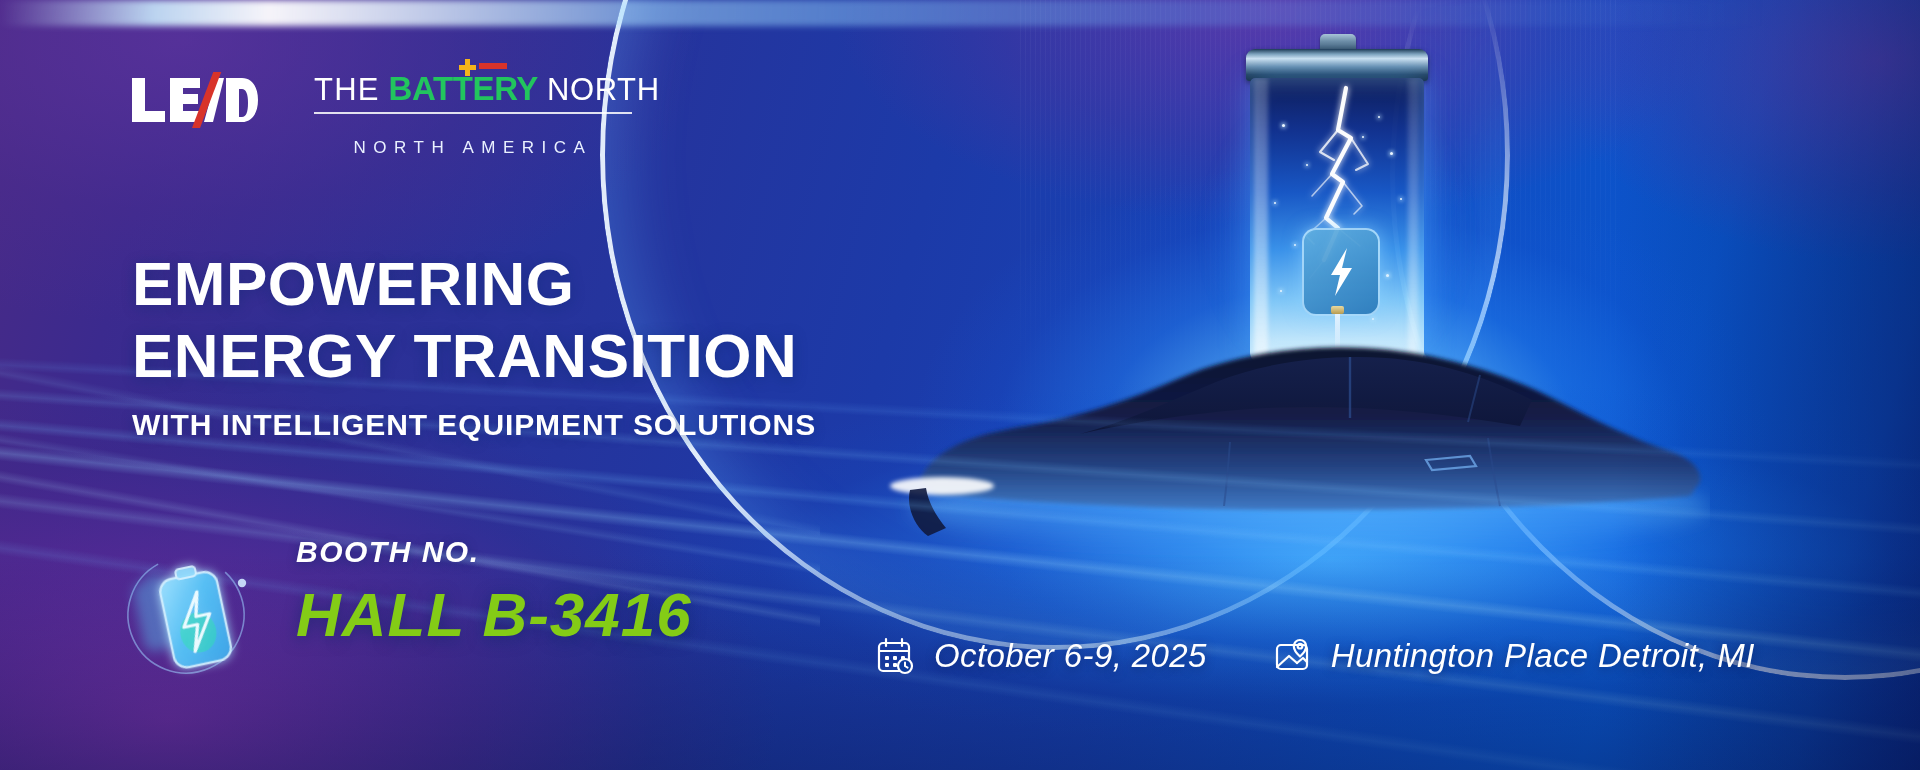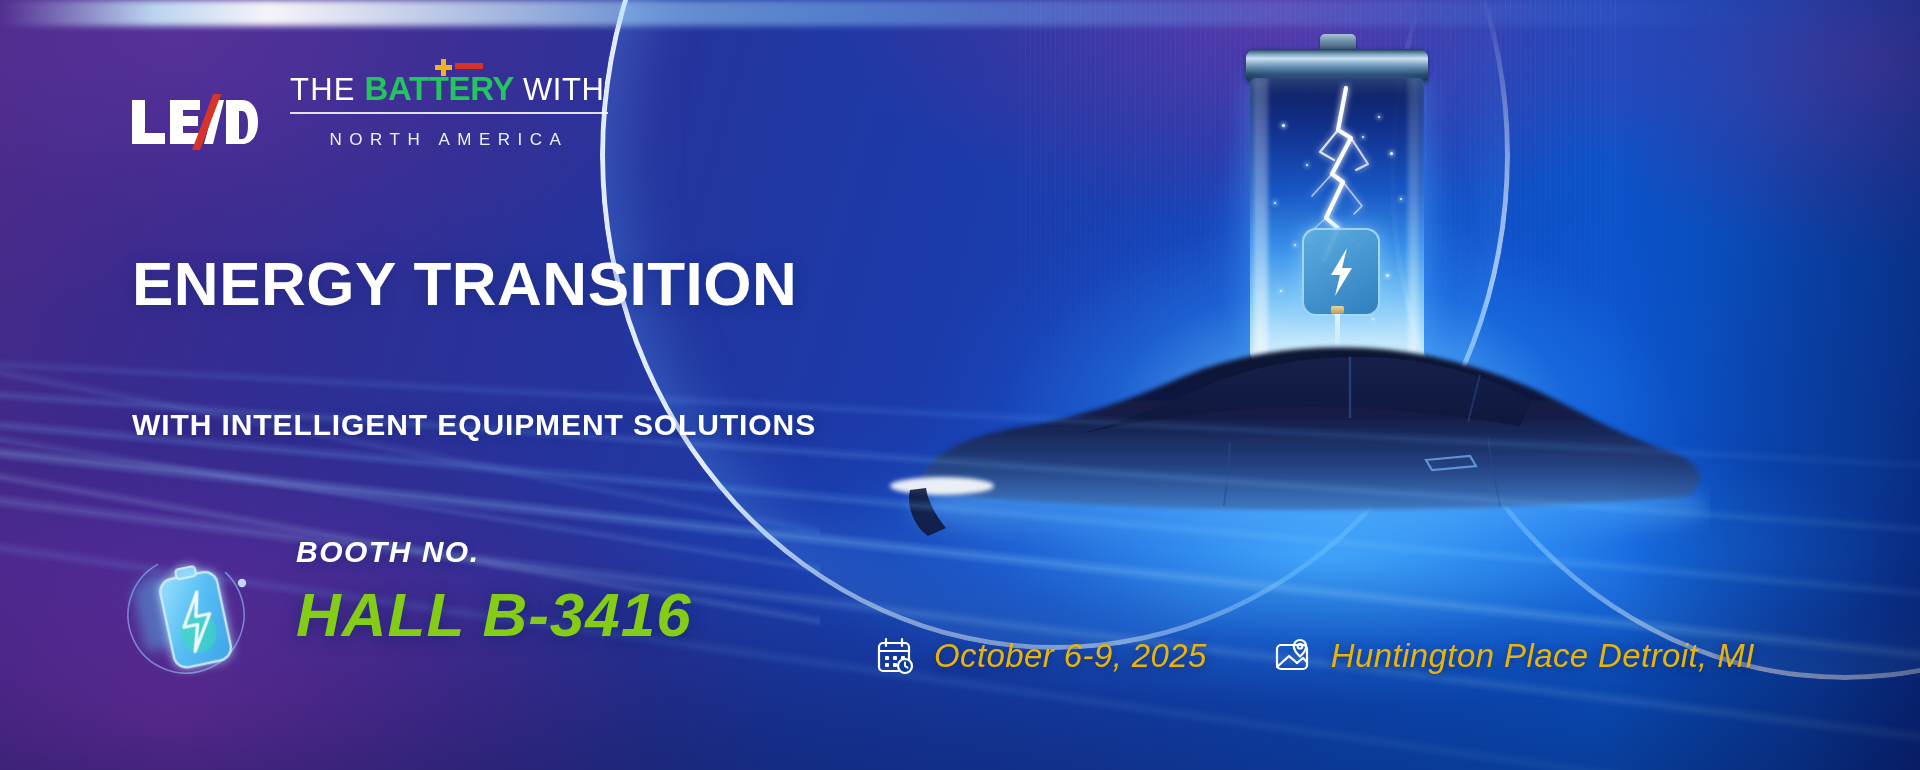--- a/index.html
+++ b/index.html
@@ -211,40 +211,40 @@
     content:"";position:absolute;left:-4px;top:-5px;width:13px;height:8px;border-radius:2px;
     background:linear-gradient(180deg,#e8d9a0,#b79b50);
   }
 
   
   #car{position:absolute;left:880px;top:330px;width:830px;height:240px;}
 
   
   #content{position:absolute;left:0;top:0;width:950px;height:770px;}
 
-  #logos{position:absolute;left:130px;top:72px;display:flex;align-items:flex-end;gap:32px;}
+  #logos{position:absolute;left:130px;top:72px;display:flex;align-items:flex-start;gap:56px;}
 
   .lead-logo{position:relative;width:128px;height:56px;}
 
   .tbs{position:relative;width:318px;}
   .tbs-row{display:flex;align-items:flex-end;gap:9px;white-space:nowrap;}
   .tbs-the{
     color:#fff;font-size:31px;letter-spacing:1.2px;font-weight:400;line-height:1;
   }
   .tbs-batt{
     position:relative;color:#22c55e;font-size:33px;font-weight:800;letter-spacing:-.4px;line-height:1;
   }
   .tbs-plus{position:absolute;left:70px;top:-13px;width:17px;height:17px;}
   .tbs-plus:before{content:"";position:absolute;left:6px;top:0;width:5px;height:17px;background:#f5b31b;}
   .tbs-plus:after{content:"";position:absolute;left:0;top:6px;width:17px;height:5px;background:#f5b31b;}
   .tbs-minus{position:absolute;left:90px;top:-9px;width:28px;height:6px;background:#d8332a;}
   .tbs-show{color:#fff;font-size:31px;letter-spacing:.6px;font-weight:400;line-height:1;}
   .tbs-rule{margin:7px 0 0 0;height:2px;background:rgba(255,255,255,.85);}
   .tbs-na{
-    margin-top:16px;text-align:center;color:#eaf1ff;font-size:17px;letter-spacing:7.5px;font-weight:400;
+    margin-top:24px;text-align:center;color:#eaf1ff;font-size:17px;letter-spacing:7.5px;font-weight:400;
   }
 
   #headline{position:absolute;left:132px;top:248px;}
   .h-line{
     color:#ffffff;font-size:62px;font-weight:700;letter-spacing:.5px;line-height:1.16;
     text-shadow:0 2px 14px rgba(10,40,110,.45);
   }
   #subhead{
     position:absolute;left:132px;top:408px;
     color:#ffffff;font-size:30px;font-weight:700;letter-spacing:.9px;
@@ -262,21 +262,21 @@
   .booth-no{
     margin-top:10px;
     color:#84cc16;font-size:62px;font-weight:800;font-style:italic;letter-spacing:1px;
     text-shadow:0 3px 16px rgba(10,35,100,.55);
   }
 
   
   #meta{position:absolute;left:876px;top:636px;display:flex;align-items:center;gap:66px;}
   .meta-item{display:flex;align-items:center;gap:18px;}
   .meta-text{
-    color:#eab308;font-size:33px;font-style:italic;font-weight:400;letter-spacing:.4px;
+    color:#ffffff;font-size:33px;font-style:italic;font-weight:400;letter-spacing:.4px;
     text-shadow:0 2px 10px rgba(5,25,85,.55);white-space:nowrap;
   }
   .meta-icon{width:40px;height:40px;flex:0 0 auto;}
 
   
   .vig-bottom{
     background:linear-gradient(180deg,rgba(0,0,0,0) 72%,rgba(4,16,60,.35) 100%);
   }
   .vig-right{
     background:linear-gradient(270deg,rgba(6,20,80,.45) 0%,rgba(6,20,80,0) 16%);
@@ -432,28 +432,29 @@
       </div>
 
       <div class="tbs">
         <div class="tbs-row">
           <span class="tbs-the">THE</span>
           <span class="tbs-batt">
             <span>BATTERY</span>
             <span class="tbs-plus"></span>
             <span class="tbs-minus"></span>
           </span>
-          <span class="tbs-show">WITH</span>
+          <span class="tbs-show">NORTH</span>
         </div>
         <div class="tbs-rule"></div>
         <div class="tbs-na">NORTH AMERICA</div>
       </div>
     </div>
 
     <div id="headline">
+      <div class="h-line">EMPOWERING</div>
       <div class="h-line">ENERGY  TRANSITION</div>
     </div>
     <div id="subhead">WITH INTELLIGENT EQUIPMENT SOLUTIONS</div>
 
     <div id="booth">
 
       <svg id="booth-icon" viewBox="0 0 150 148">
         <defs>
           <linearGradient id="bbg" x1="0" y1="0" x2="1" y2="1">
             <stop offset="0%" stop-color="#9fe2ff"></stop>

